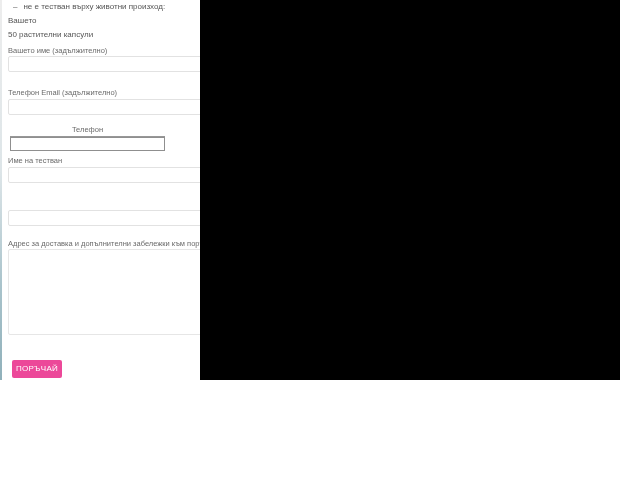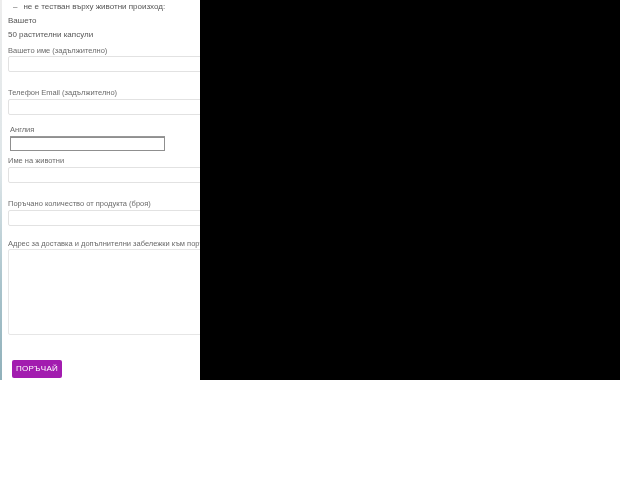--- a/index.html
+++ b/index.html
@@ -35,20 +35,21 @@
   }
   .bullet-line { left: 13px; color: #555555; }
   .bullet-line .dash { margin-right: 6px; }
   .f-label {
     position: absolute;
     left: 8px;
     color: #6a6a6a;
     font-size: 7.5px;
     white-space: nowrap;
     display: block;
+    text-align: center;
   }
   .f-input {
     position: absolute;
     left: 8px;
     width: 220px;
     height: 14px;
     border: 1px solid #e2e2e2;
     border-radius: 2px;
     background: #ffffff;
     box-sizing: content-box;
@@ -121,28 +122,27 @@
     <div class="info-line" style="top:16px">Вашето</div>
     <div class="info-line" style="top:30px">50 растителни капсули</div>
 
     <label class="f-label" style="top:46px">Вашето име (задължително)</label>
     <input class="f-input" style="top: 56px;" value="">
 
     <label class="f-label" style="top:88px">Телефон Email (задължително)</label>
     <input class="f-input" style="top: 99px;" value="">
 
     <div class="tel-label-wrap">
-      <label class="f-label">Англия</label>
+      <label class="f-label">Телефон</label>
     </div>
     <input class="f-input tel" value="" style="">
 
-    <label class="f-label" style="top:156px">Име на животни</label>
+    <label class="f-label" style="top:156px">Име на тестван</label>
     <input class="f-input" style="top: 167px;" value="">
 
-    <label class="f-label" style="top:199px">Поръчано количество от продукта (броя)</label>
     <input class="f-input" style="top: 210px;" value="">
 
     <label class="f-label" style="top:239px">Адрес за доставка и допълнителни забележки към поръчката</label>
     <textarea class="f-textarea" style=""></textarea>
 
-    <button class="submit-btn" style="background: #a21caf;">ПОРЪЧАЙ</button>
+    <button class="submit-btn" style="background: #ec4899;">ПОРЪЧАЙ</button>
   </div>
 </div>
 
 </body></html>

